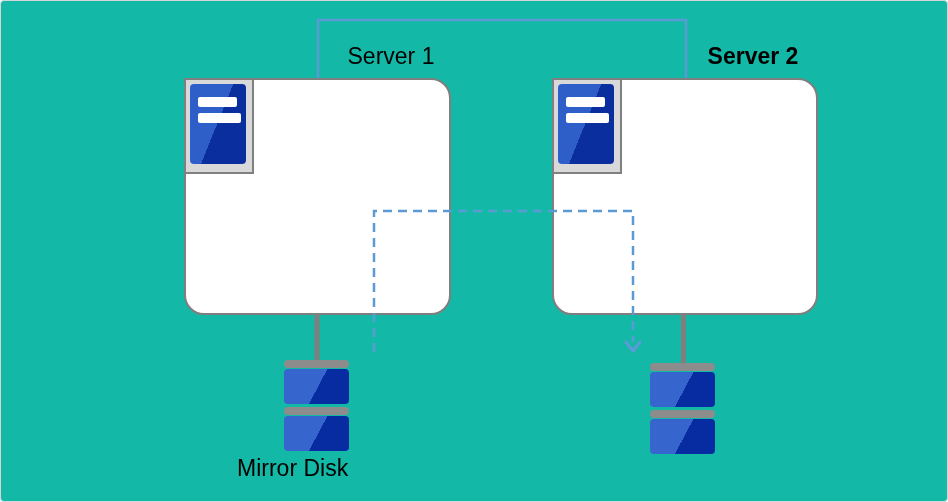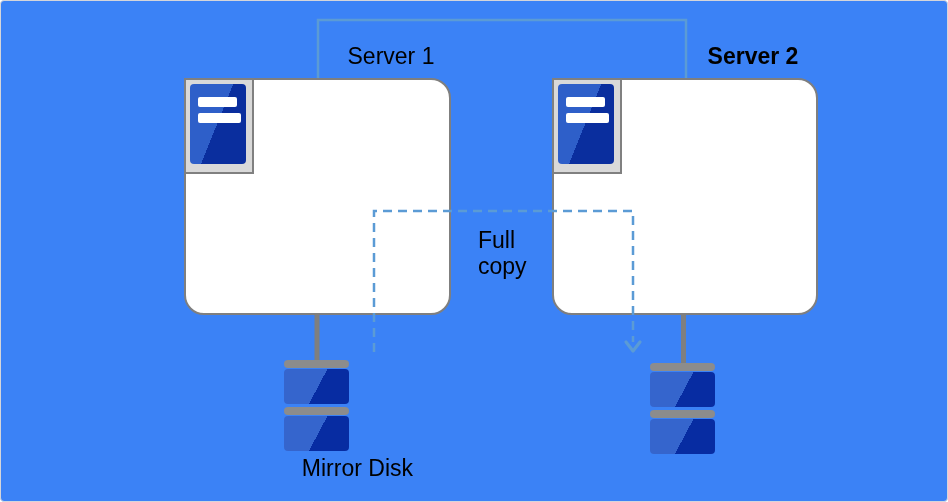--- a/index.html
+++ b/index.html
@@ -1,19 +1,19 @@
 <!DOCTYPE html>
 <html><head>
 <meta charset="utf-8">
 <style>
   html,body{margin:0;padding:0;background:#ffffff;}
   .canvas{
     position:relative;
     width:948px;height:502px;
-    background:#3b82f6;
+    background:#14b8a6;
     border:1px solid #d5d5da;
     border-radius:4px;
     box-sizing:border-box;
     overflow:hidden;
     font-family:"Liberation Sans", sans-serif;
     color:#000000;
   }
   .server-box{
     position:absolute;
     box-sizing:border-box;
@@ -63,21 +63,21 @@
   .disk-bar.mid{margin-top:3px;}
 
   .label{
     position:absolute;
     font-size:23px;line-height:23px;
     white-space:nowrap;
     z-index:4;
   }
   #server1-label{left:310px;top:44px;width:160px;text-align:center;}
   #server2-label{left:672px;top:44px;width:160px;text-align:center;font-weight:bold;}
-  #mirror-disk-label{left:252px;top:456px;width:160px;text-align:right;}
+  #mirror-disk-label{left:236px;top:456px;width:160px;text-align:left;}
   #full-copy-label{
     left:477px;top:226px;width:64px;
     line-height:26px;white-space:normal;text-align:left;
   }
 </style>
 </head>
 <body>
 
 <div class="canvas">
 
@@ -113,16 +113,15 @@
   </div>
   <div class="disk" id="disk2">
     <div class="disk-bar"></div>
     <div class="disk-block"></div>
     <div class="disk-bar mid"></div>
     <div class="disk-block"></div>
   </div>
 
   <div class="label" id="server1-label">Server 1</div>
   <div class="label" id="server2-label">Server 2</div>
-  <div class="label" id="full-copy-label">Full copy</div>
   <div class="label" id="mirror-disk-label">Mirror Disk</div>
 
 </div>
 
 </body></html>

